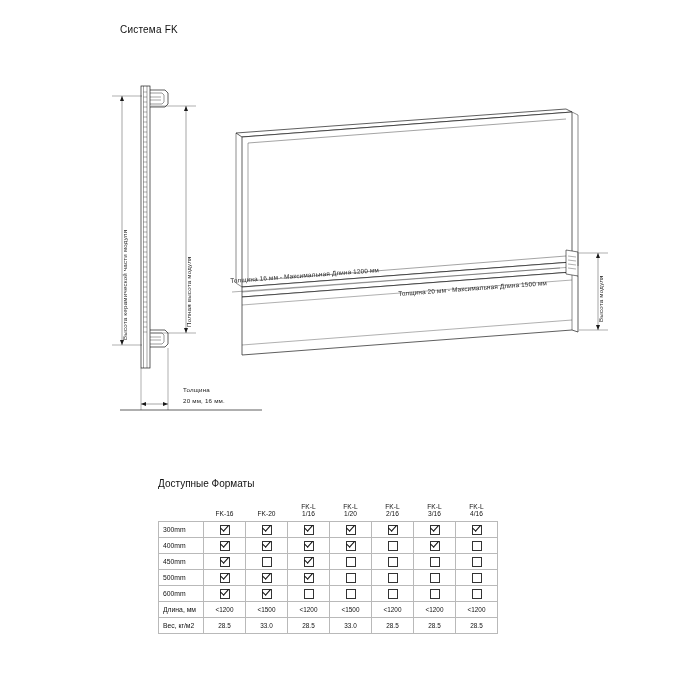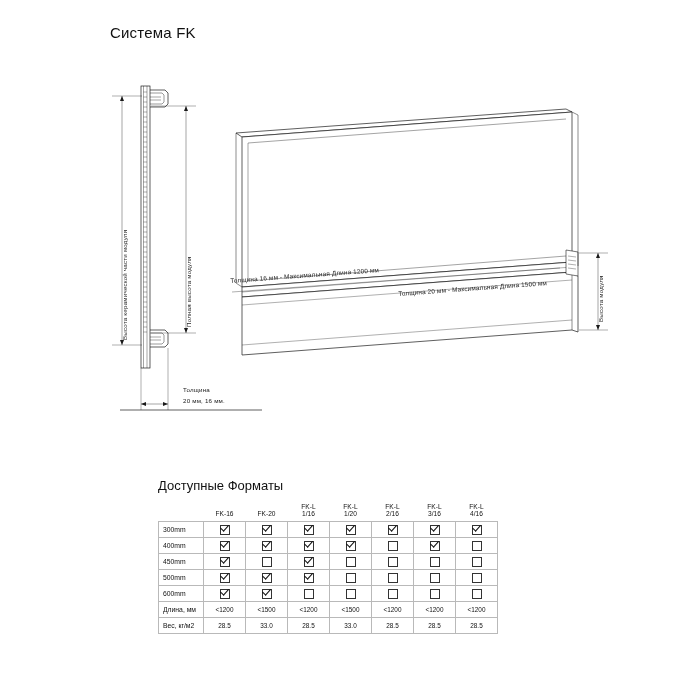--- a/index.html
+++ b/index.html
@@ -18,23 +18,23 @@
   .page {
     position: absolute;
     left: 0; top: 0;
     width: 700px;
     height: 700px;
   }
 
   
   .title {
     position: absolute;
-    left: 110px;
+    left: 120px;
     top: 24px;
-    font-size: 15px;
+    font-size: 10px;
     letter-spacing: 0.2px;
     color: #111;
   }
 
   
   .drawing {
     position: absolute;
     left: 0; top: 0;
     width: 700px;
     height: 460px;
@@ -66,21 +66,21 @@
     white-space: nowrap;
     transform-origin: 0 0;
     letter-spacing: 0.15px;
   }
 
   
   .formats-title {
     position: absolute;
     left: 158px;
     top: 478px;
-    font-size: 13px;
+    font-size: 10px;
     color: #111;
   }
   table.formats {
     position: absolute;
     left: 158px;
     top: 492px;
     border-collapse: collapse;
     font-size: 7px;
     color: #111;
   }

